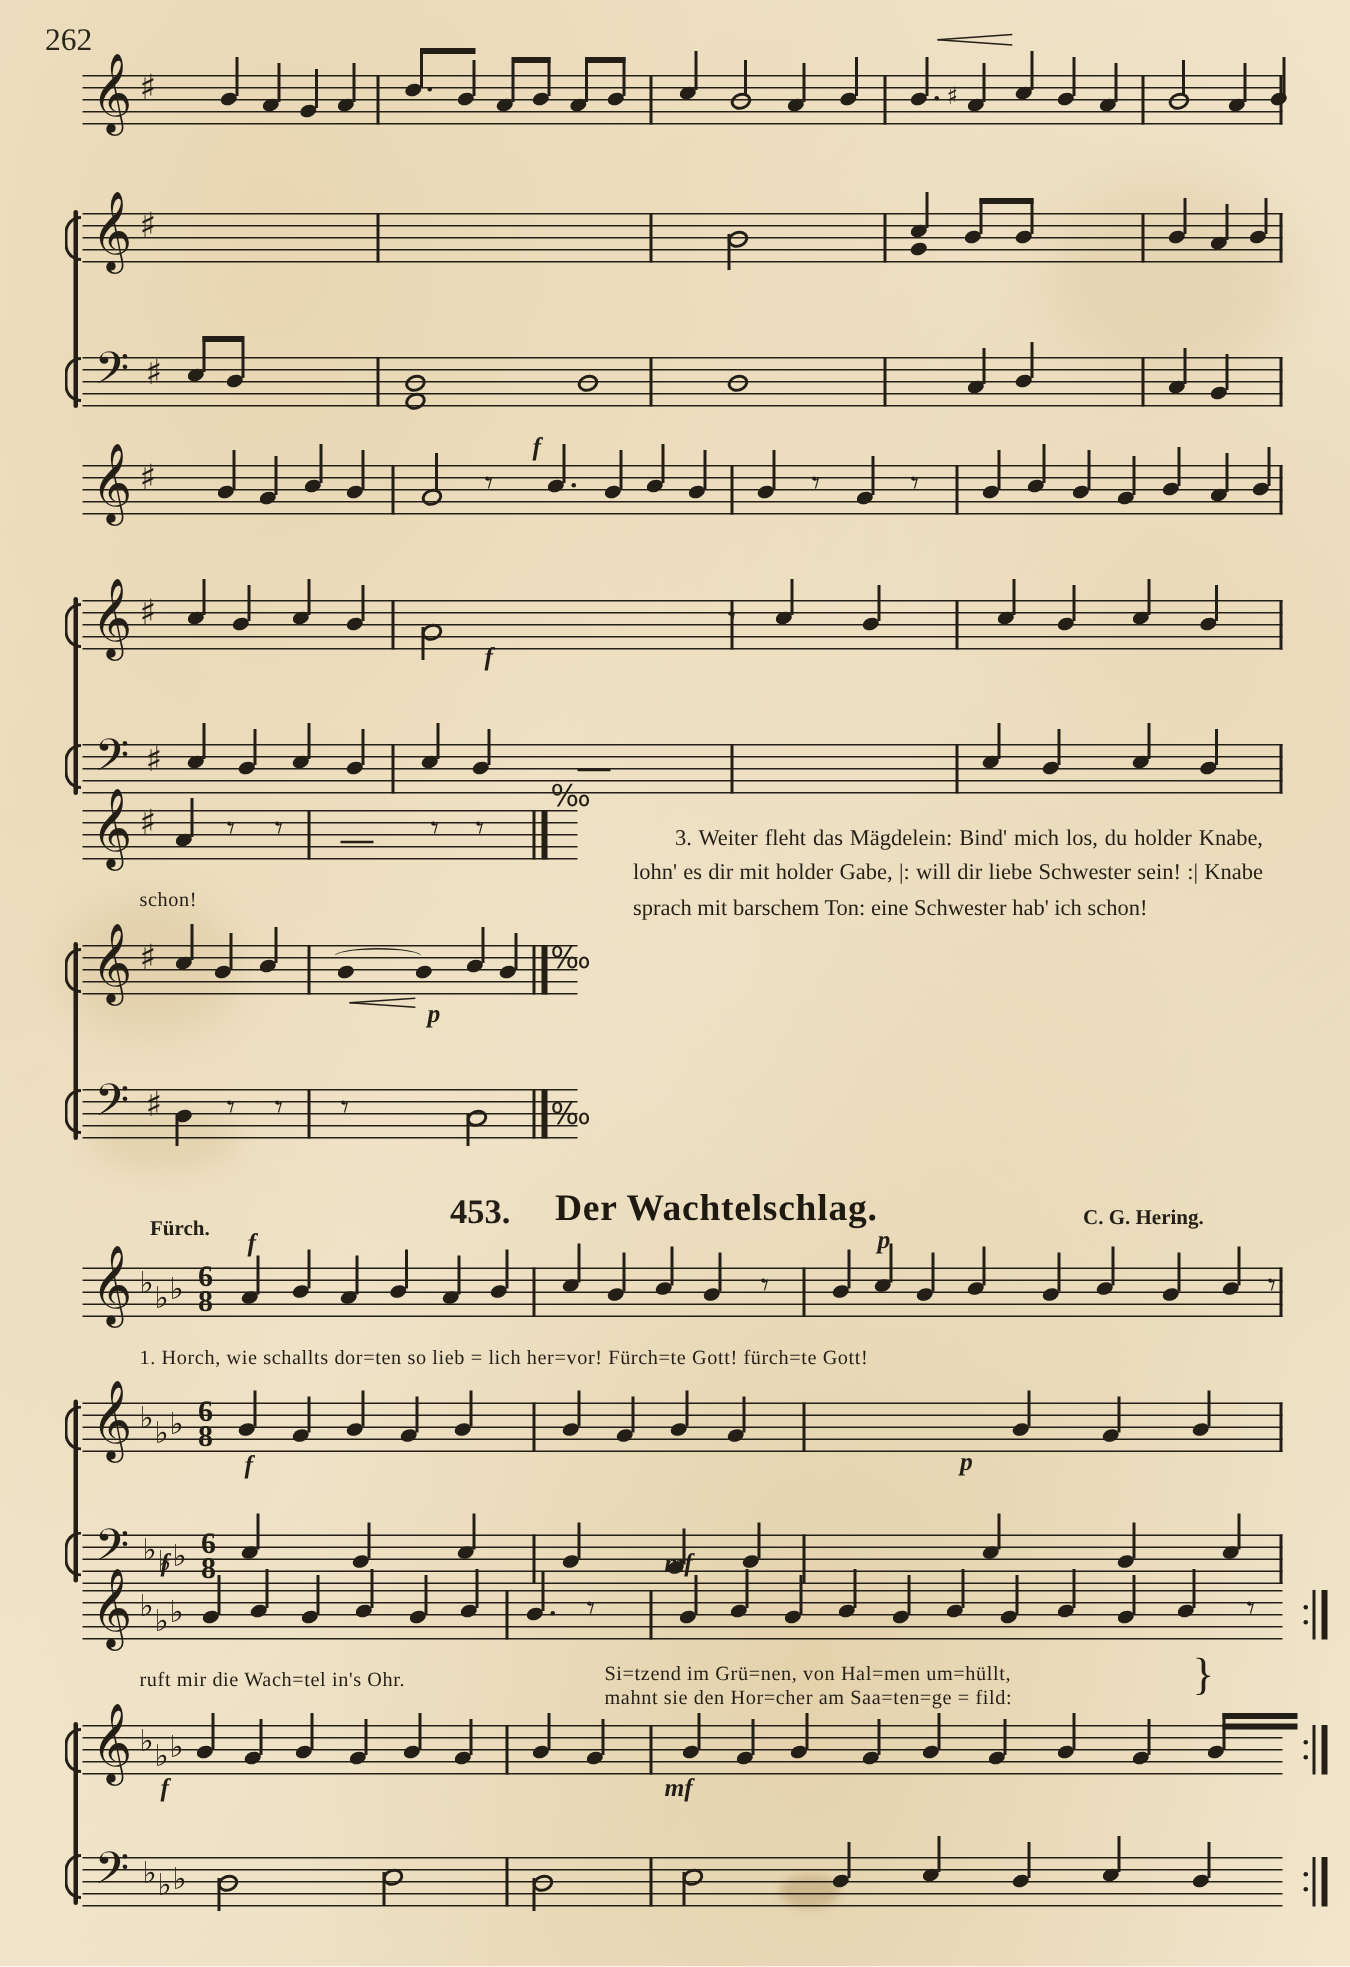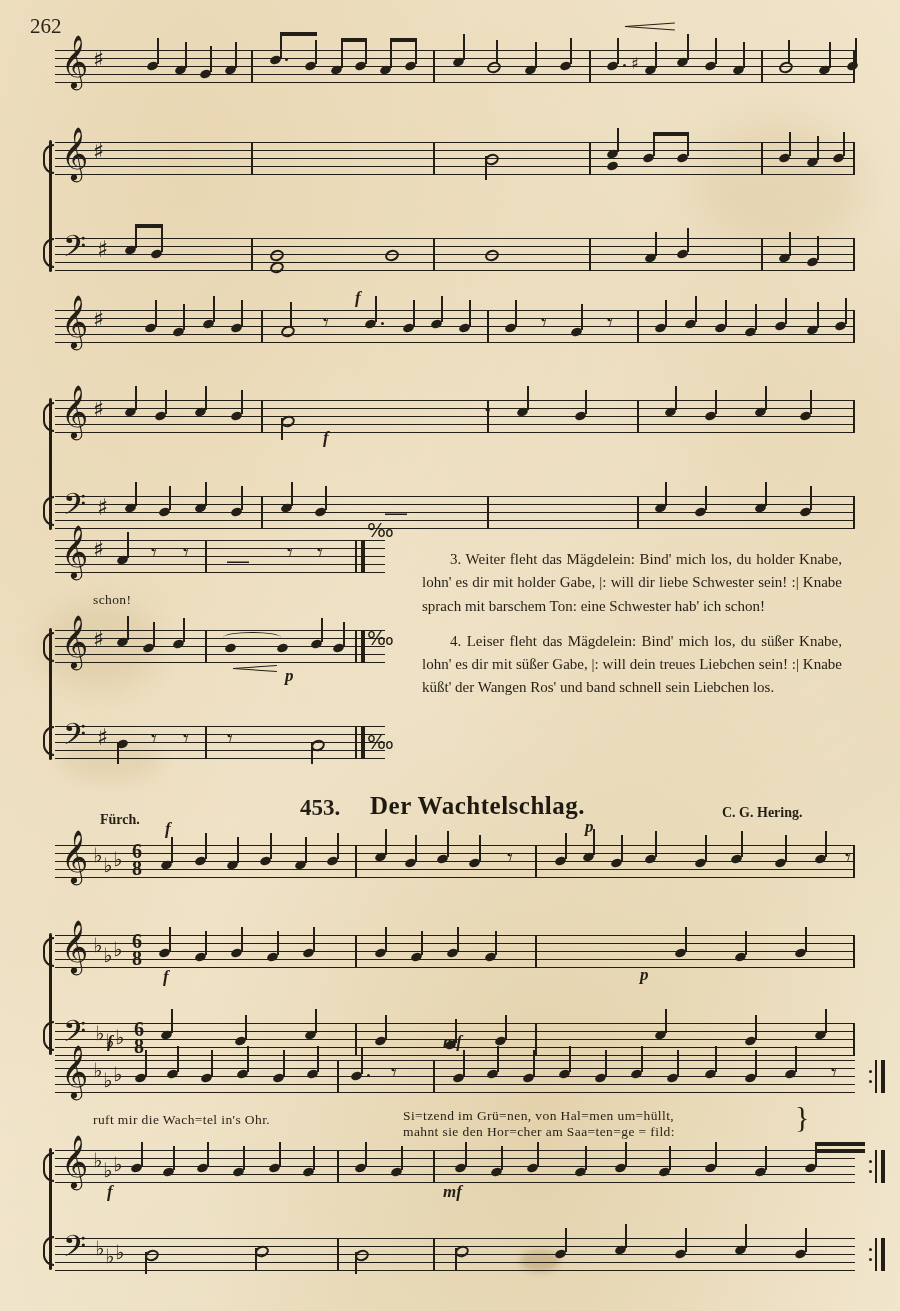--- a/index.html
+++ b/index.html
@@ -618,21 +618,20 @@
       <div class="stem" style="left:62px; top:202px; height:22px;"></div>
     <div class="rest" style="left:96px; top:188px;">𝄾</div>
     <div class="rest" style="left:128px; top:188px;">𝄾</div>
     <div class="rest" style="left:172px; top:188px;">𝄾</div>
     <div class="note hollow" style="left:256px; top:200px;"></div>
       <div class="stem" style="left:256px; top:202px; height:22px;"></div>
   </div>
 
   <div class="verses" style="left:422px; top:548px;">
     <p>3. Weiter fleht das Mägdelein: Bind' mich los, du holder Knabe, lohn' es dir mit holder Gabe, |: will dir liebe Schwester sein! :| Knabe sprach mit barschem Ton: eine Schwester hab' ich schon!</p>
-    <p>4. Leiser fleht das Mägdelein: Bind' mich los, du süßer Knabe, lohn' es dir mit süßer Gabe, |: will dein treues Liebchen sein! :| Knabe küßt' der Wangen Ros' und band schnell sein Liebchen los.</p>
   </div>
 
   <div class="song-num" style="left:300px; top:795px;">453.</div>
   <div class="song-title" style="left:370px; top:792px;font-family:Liberation Serif, serif;">Der Wachtelschlag.</div>
   <div class="composer" style="left:722px; top:805px;">C. G. Hering.</div>
   <div class="tempo" style="left:100px; top:812px;">Fürch.</div>
 
   <div class="system" style="left:55px; top:845px; width:800px; height:200px;">
 
     <div class="staff" style="top:0px;">
@@ -690,20 +689,21 @@
       <div class="stem" style="left:650px; top:-10px; height:26px;"></div>
     <div class="note" style="left:676px; top:10px;"></div>
       <div class="stem" style="left:686px; top:-14px; height:26px;"></div>
     <div class="note" style="left:720px; top:14px;"></div>
       <div class="stem" style="left:730px; top:-10px; height:26px;"></div>
     <div class="note" style="left:760px; top:10px;"></div>
       <div class="stem" style="left:770px; top:-14px; height:26px;"></div>
     <div class="rest" style="left:790px; top:2px;">𝄾</div>
     <div class="barline" style="left:798px; top:0px; height:33px;"></div>
 
+    <div class="lyric" style="left:38px; top:52px;">1.  Horch, wie schallts dor=ten   so     lieb = lich her=vor!      Fürch=te Gott!     fürch=te Gott!</div>
 
     <div class="brace" style="left:-12px; top:88px; height:122px;">
       <div class="b-v"></div>
       <div class="b-c" style="top:4px;"></div>
       <div class="b-c" style="bottom:4px;"></div>
     </div>
 
     <div class="staff" style="top:90px;">
       <div class="line"></div>
         <div class="line"></div>

